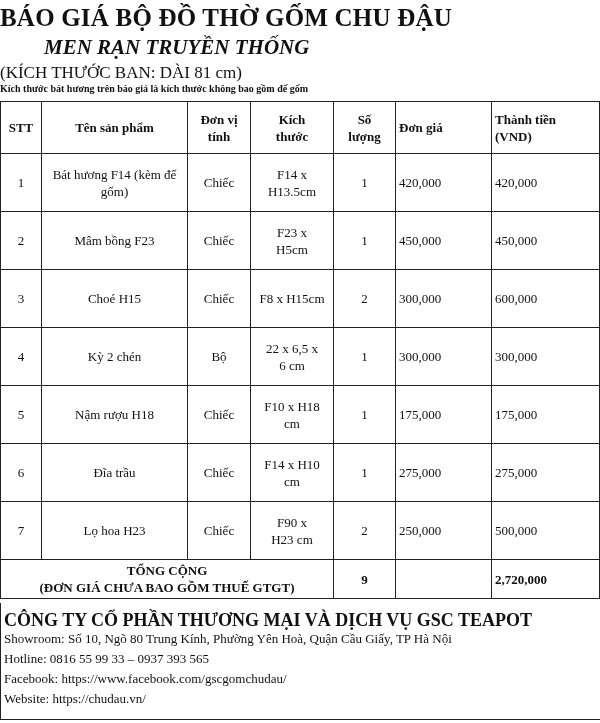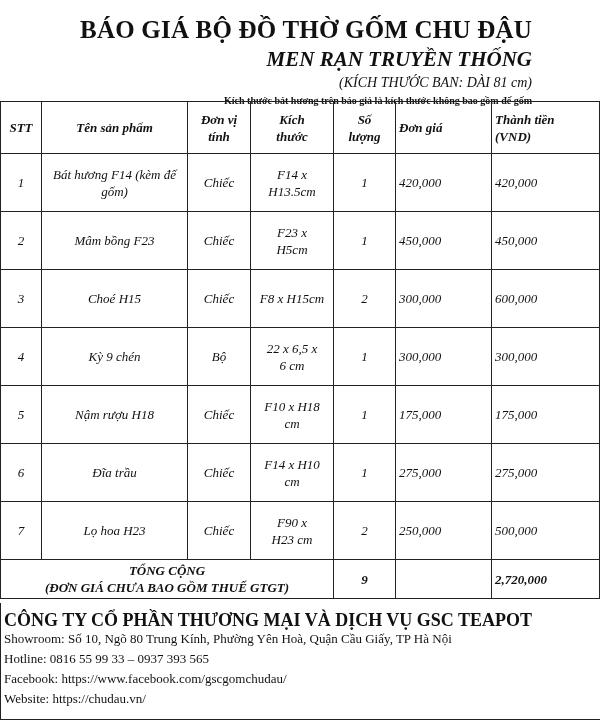--- a/index.html
+++ b/index.html
@@ -1,24 +1,24 @@
 <!DOCTYPE html>
 <html><head>
 <meta charset="utf-8">
 <style>
   html, body { margin: 0; padding: 0; background: #ffffff; }
   body { width: 600px; height: 723px; position: relative; overflow: hidden;
          font-family: "Liberation Serif", "DejaVu Serif", serif; color: #111; }
-  .header { position: absolute; left: 0; top: 12px; width: 532px; height: 101px; text-align: right; }
+  .header { position: absolute; left: 0; top: 0; width: 532px; height: 101px; text-align: left; }
   .title { position: absolute; left: 0; right: 0; top: 4px; font-size: 25px; font-weight: bold; letter-spacing: 0.2px; }
   .subtitle { position: absolute; left: 0; right: 0; top: 35px; font-size: 21px; font-weight: bold; font-style: italic; padding-left: 44px; }
-  .size-note { position: absolute; left: 0; right: 0; top: 63px; font-size: 14px; font-style: italic; }
+  .size-note { position: absolute; left: 0; right: 0; top: 63px; font-size: 17px; }
   .note { position: absolute; left: 0; right: 0; top: 83px; font-size: 10px; font-weight: bold; }
 
-  table.price { position: absolute; left: 0; top: 101px; width: 599px; border-collapse: collapse; table-layout: fixed; font-size: 13px; font-style: italic; }
+  table.price { position: absolute; left: 0; top: 101px; width: 599px; border-collapse: collapse; table-layout: fixed; font-size: 13px; }
   table.price td, table.price th { border: 1.2px solid #222; padding: 0 3px; line-height: 17px; vertical-align: middle; }
   table.price th { font-weight: bold; font-size: 13px; }
   col.c-stt { width: 41px; } col.c-name { width: 146px; } col.c-unit { width: 63px; }
   col.c-size { width: 83px; } col.c-qty { width: 62px; } col.c-price { width: 96px; } col.c-total { width: 108px; }
   tr.head-row { height: 52px; }
   tr.item-row { height: 58px; }
   tr.total-row { height: 39px; }
   .center { text-align: center; }
   .left { text-align: center; }
   .right { text-align: left; }
@@ -84,21 +84,21 @@
     <td class="center">3</td>
     <td class="left">Choé H15</td>
     <td class="center">Chiếc</td>
     <td class="center">F8 x H15cm</td>
     <td class="center">2</td>
     <td class="right">300,000</td>
     <td class="right">600,000</td>
   </tr>
   <tr class="item-row">
     <td class="center">4</td>
-    <td class="left">Kỳ 9 chén</td>
+    <td class="left">Kỳ 2 chén</td>
     <td class="center">Bộ</td>
     <td class="center"><span>22 x 6,5 x</span><br><span>6 cm</span></td>
     <td class="center">1</td>
     <td class="right">300,000</td>
     <td class="right">300,000</td>
   </tr>
   <tr class="item-row">
     <td class="center">5</td>
     <td class="left">Nậm rượu H18</td>
     <td class="center">Chiếc</td>

